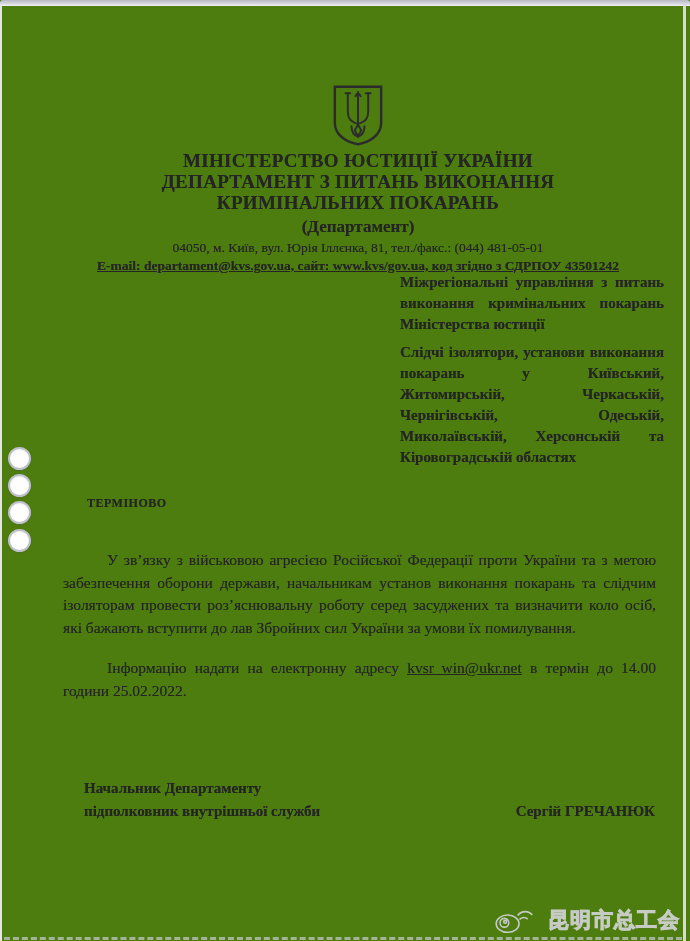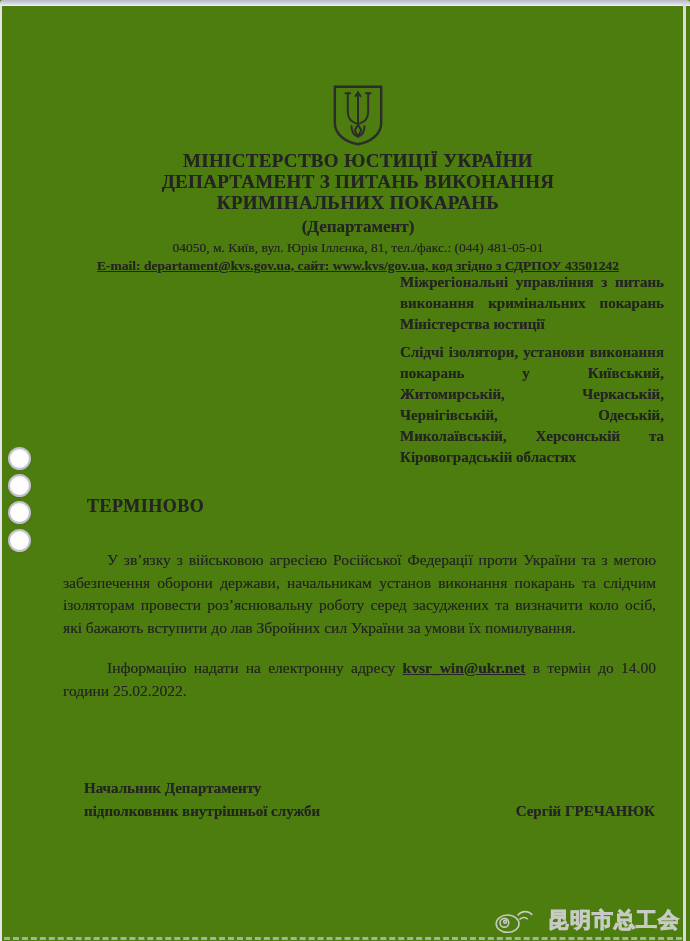--- a/index.html
+++ b/index.html
@@ -62,31 +62,31 @@
   .addressee {
     position:absolute; top:272px; left:390px; width:264px;
     font-weight:bold; font-size:15px; line-height:21px;
     text-align:justify;
     margin-left:10px;
   }
   .addressee .blk + .blk { margin-top:7px; }
 
   .urgent {
     position:absolute; top:496px; left:87px;
-    font-weight:bold; font-size:18px; letter-spacing:.5px;text-align:center;
+    font-weight:bold; font-size:12px; letter-spacing:.5px;text-align:center;
   }
 
   .body-p {
     position:absolute; left:63px; width:593px;
     font-size:15.5px; line-height:22.5px;
     text-align:justify; text-indent:44px;
   }
   .body-p1 { top:549px; }
   .body-p2 { top:657px; }
-  .email-underline { text-decoration:underline;font-weight:bold; }
+  .email-underline { text-decoration:underline; }
 
   
   .signature {
     position:absolute; top:777px; left:84px; width:571px;
     display:flex; justify-content:space-between; align-items:flex-end;
     font-weight:bold; font-size:15px; line-height:23px;
   }
 
   
   .watermark {

